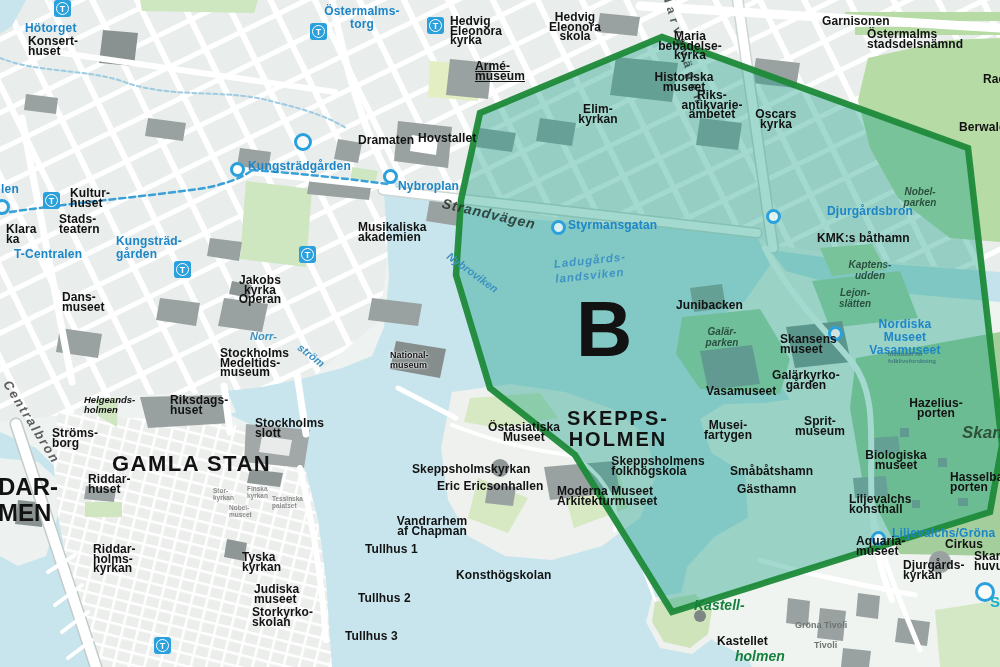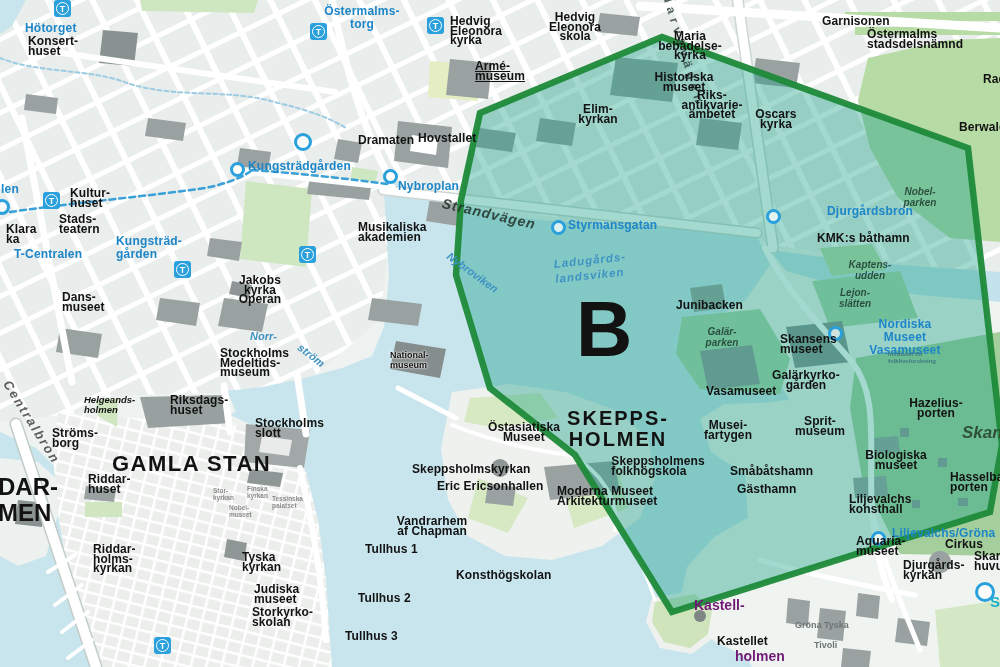--- a/index.html
+++ b/index.html
@@ -16,21 +16,21 @@
   .water{font-size:11px;font-style:italic;font-weight:700;color:#3f93c2;line-height:12px;}
   .water-lg{font-size:11.5px;font-style:italic;font-weight:700;color:#3f93c2;line-height:15px;letter-spacing:1px;}
   .park{font-size:10px;font-style:italic;font-weight:700;color:#1d3a2e;line-height:10.5px;opacity:.85;}
   .district{font-size:22px;font-weight:700;letter-spacing:1.5px;}
   .district-xl{font-size:24px;font-weight:700;line-height:26px;}
   .district2{font-size:20px;font-weight:700;letter-spacing:2px;line-height:21px;}
   .zone-letter{font-size:78px;font-weight:700;line-height:66px;}
   .gray{font-size:9px;color:#6d7472;font-weight:700;}
   .tiny{font-size:6px;color:#33677e;line-height:6.5px;font-weight:700;opacity:.8;}
   .skansen{font-size:17px;font-style:italic;font-weight:700;color:#2f5138;}
-  .kastell{font-size:14px;font-weight:700;color:#701a75;}
+  .kastell{font-size:14px;font-style:italic;font-weight:700;color:#15803d;}
   .smark{font-size:15px;font-weight:700;color:#19aecd;}
   .strand{font-size:14px;font-style:italic;font-weight:700;color:#25342c;letter-spacing:1px;opacity:.88;}
   .narva{font-size:12px;font-weight:700;color:#2a3a35;letter-spacing:5px;opacity:.8;}
   .cen-rot{font-size:13px;font-style:italic;font-weight:700;color:#444;letter-spacing:2px;opacity:.85;}
   .t-icon{position:absolute;width:17px;height:17px;background:#2aa0dc;border-radius:3px;
           display:flex;align-items:center;justify-content:center;}
   .t-icon::before{content:"";position:absolute;width:11px;height:11px;border:1.5px solid #fff;border-radius:50%;}
   .t-icon span{color:#fff;font:700 9px "Liberation Sans",sans-serif;position:relative;}
   .st-circle{position:absolute;border:3px solid #2aa0dc;border-radius:50%;
              background:rgba(255,255,255,.72);box-sizing:border-box;}
@@ -361,18 +361,18 @@
 Arkitekturmuseet</div>
       <div class="lbl poi" style="left: 432px; top: 517px; text-align: center; transform: translateX(-50%);">Vandrarhem
 af Chapman</div>
       <div class="lbl poi" style="left: 365px; top: 545px;">Tullhus 1</div>
       <div class="lbl poi" style="left: 358px; top: 594px;">Tullhus 2</div>
       <div class="lbl poi" style="left: 345px; top: 632px;">Tullhus 3</div>
       <div class="lbl poi" style="left: 456px; top: 571px;">Konsthögskolan</div>
       <div class="lbl kastell" style="left: 694px; top: 598px;">Kastell-</div>
       <div class="lbl kastell" style="left: 735px; top: 649px;">holmen</div>
       <div class="lbl poi" style="left: 717px; top: 637px;">Kastellet</div>
-      <div class="lbl gray" style="left: 795px; top: 621px;">Gröna Tyska</div>
+      <div class="lbl gray" style="left: 795px; top: 621px;">Gröna Tivoli</div>
       <div class="lbl gray" style="left: 814px; top: 641px;">Tivoli</div>
       <div class="lbl poi" style="left: 959px; top: 123px;">Berwaldhallen</div>
       <div class="lbl poi" style="left: 983px; top: 75px;">Radiohuset</div>
     </div>
 </div>
 
 </body></html>

